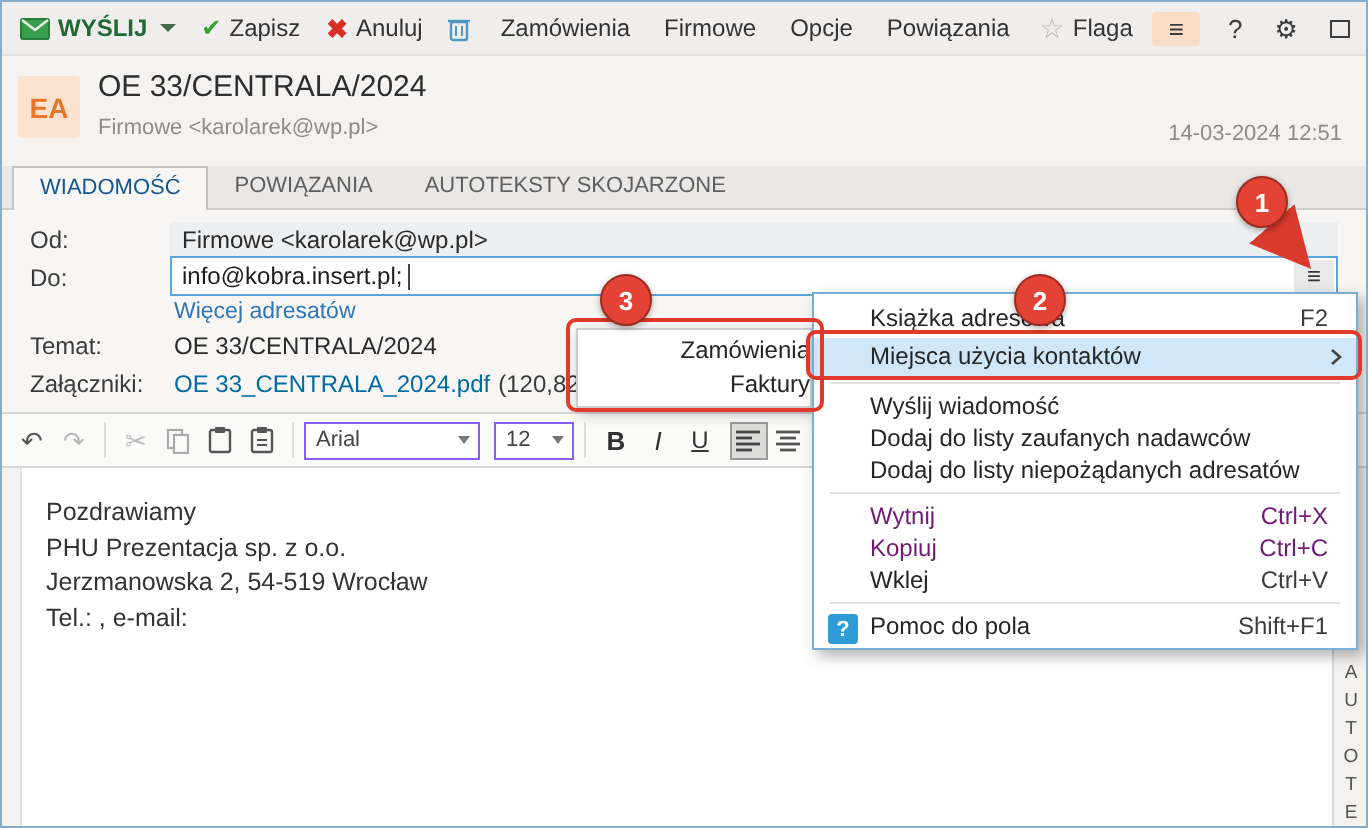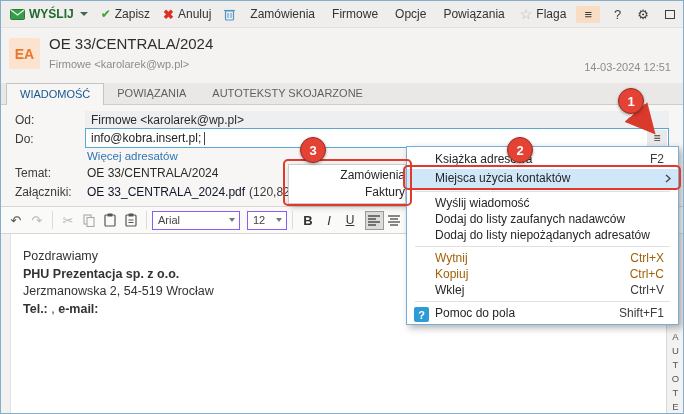--- a/index.html
+++ b/index.html
@@ -58,21 +58,21 @@
     border:1px solid #5aa7d6; display:flex; align-items:center; padding-left:5px; color:#1d1d1d;
   }
   .do-caret { width:1px; height:13px; background:#444; margin-left:3px; }
   .do-menu-btn {
     position:absolute; right:1px; top:1px; width:20px; height:16px; background:#e9e9e9;
     display:flex; align-items:center; justify-content:center; font-size:12px; color:#333;
   }
   .more-link { position:absolute; left:86px; top:45px; color:#2e76b5; font-size:11.5px; cursor:pointer; }
   .temat-value { position:absolute; left:86px; top:61px; color:#2a2a2a; }
   .zal-row { position:absolute; left:86px; top:80px; display:flex; align-items:center; gap:4px; }
-  .att-link { color:#0f172a; cursor:pointer; }
+  .att-link { color:#0369a1; cursor:pointer; }
   .att-size { color:#3a3a3a; }
   .att-icon { color:#9fb0be; display:flex; align-items:center; }
   .att-x { color:#a8b4bf; font-size:12px; font-weight:bold; }
   
   .etb {
     height:28px; background:#fafaf9; border-top:1px solid #d8d6d4; border-bottom:1px solid #d8d6d4;
     display:flex; align-items:center; padding-left:5px; gap:1px;
   }
   .et-btn { width:20px; height:20px; display:flex; align-items:center; justify-content:center; color:#555; font-size:13px; }
   .et-btn.dim { color:#b8b8b8; }
@@ -87,40 +87,40 @@
   .et-b { font-weight:bold; font-size:13px; color:#333; }
   .et-i { font-style:italic; font-size:13px; color:#333; }
   .et-u { text-decoration:underline; font-size:12px; color:#333; }
   .align-group { display:flex; gap:1px; margin-left:4px; }
   .align-btn { width:19px; height:19px; display:flex; align-items:center; justify-content:center; }
   .align-btn.sel { background:#dcdcda; border:1px solid #9a9a9a; }
   
   .body-area { position:relative; height:181px; background:#fff; display:flex; }
   .left-strip { width:10px; background:#f3f2f0; border-right:1px solid #e4e2e0; }
   .message { padding:14px 0 0 12px; font-size:12.5px; color:#333; line-height:17.5px; flex:1; }
-  .msg-bold { font-weight:bold; }
+  .msg-bold { font-weight:normal; }
   .autotext-strip {
     position:absolute; right:0; top:0; bottom:0; width:17px; background:#f3f2f0;
     border-left:1px solid #dbd9d7;
   }
   .autotext-label {
     position:absolute; top:97px; left:3px; writing-mode:vertical-rl; text-orientation:upright;
     font-size:9.5px; letter-spacing:3px; color:#555;
   }
   
   .ctx-menu {
     position:absolute; left:405px; top:145px; width:273px; background:#fff;
     border:1px solid #76b0d8; box-shadow:3px 3px 7px rgba(0,0,0,.3); z-index:20;
     padding:3px 0; font-size:12px; color:#262626;
   }
   .mi { height:16px; line-height:16px; padding:0 14px 0 28px; display:flex; align-items:center; position:relative; white-space:nowrap; }
   .mi-tall { height:19px; line-height:19px; }
   .mi .sc { margin-left:auto; color:#3c3c3c; }
   .mi.hl { background:#cfe7f8; }
-  .mi.disabled, .mi.disabled .sc { color:#a16207; }
+  .mi.disabled, .mi.disabled .sc { color:#701a75; }
   .menu-sep { height:1px; background:#e1e1e1; margin:3px 8px; }
   .sub-arrow { position:absolute; right:7px; top:0; color:#444; font-size:13px; }
   .help-sq {
     position:absolute; left:7px; top:2px; width:15px; height:15px; background:#2e9bd6; border-radius:2px;
     color:#fff; font-weight:bold; font-size:11px; display:flex; align-items:center; justify-content:center;
   }
   
   .sub-menu {
     position:absolute; left:287px; top:163px; width:118px; background:#fff;
     border:1px solid #cdcdcd; box-shadow:2px 3px 6px rgba(0,0,0,.25); z-index:20;

